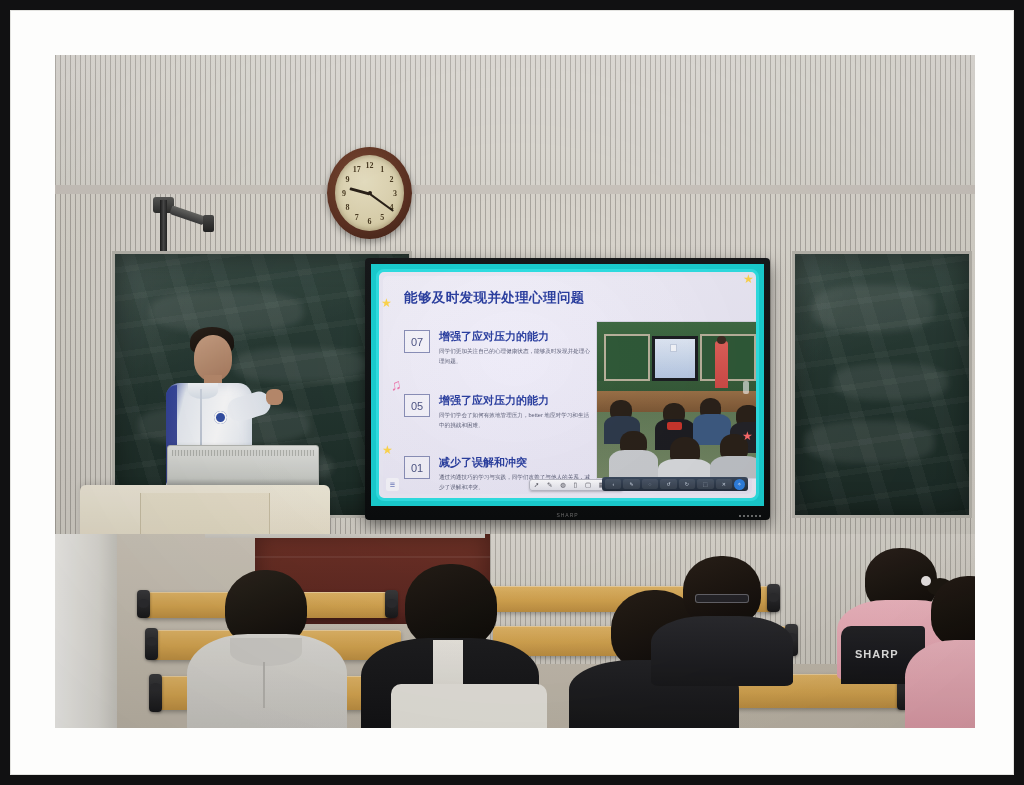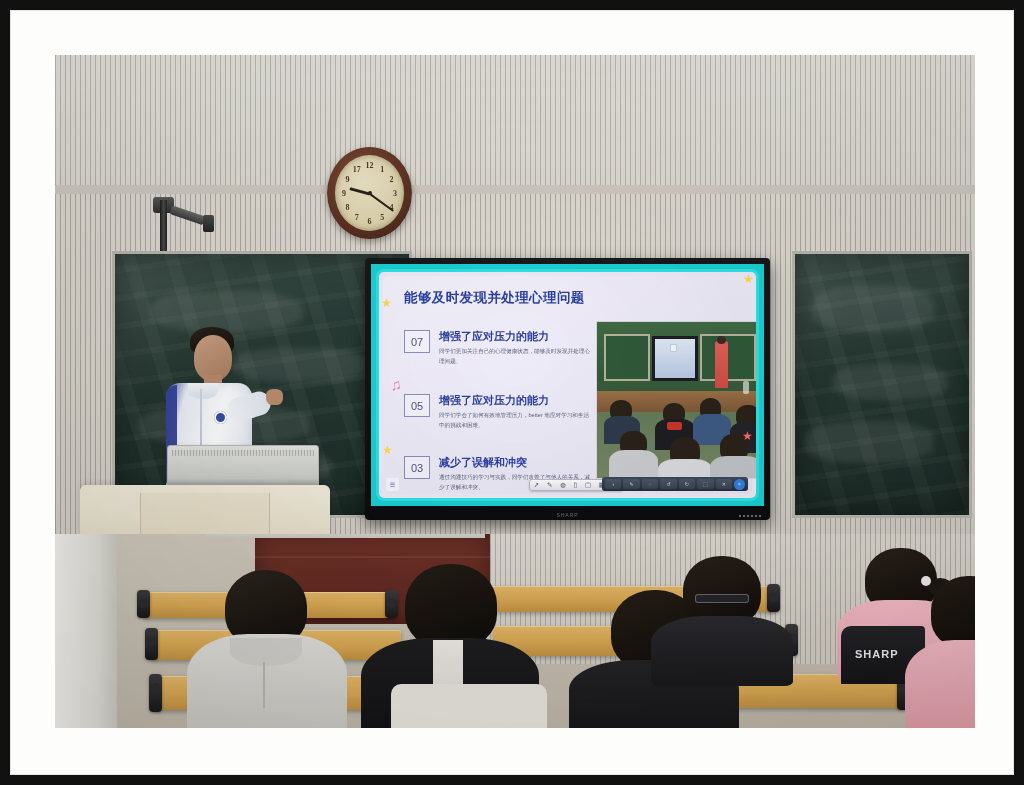--- a/index.html
+++ b/index.html
@@ -342,21 +342,21 @@
                 <div class="bullet-body">同学们更加关注自己的心理健康状态，能够及时发现并处理心理问题。</div>
               </div>
 
               <div class="bullet" id="bullet-1">
                 <div class="bullet-num">05</div>
                 <div class="bullet-head">增强了应对压力的能力</div>
                 <div class="bullet-body">同学们学会了如何有效地管理压力，better 地应对学习和生活中的挑战和困难。</div>
               </div>
 
               <div class="bullet" id="bullet-2">
-                <div class="bullet-num">03</div>
+                <div class="bullet-num">01</div>
                 <div class="bullet-head">减少了误解和冲突</div>
                 <div class="bullet-body">通过沟通技巧的学习与实践，同学们改善了与他人的关系，减少了误解和冲突。</div>
               </div>
 
               <div id="slide-photo">
                 <div class="sp" id="sp-board-bg"></div>
                 <div class="sp" id="sp-room"></div>
                 <div class="sp" id="sp-board-l"></div>
                 <div class="sp" id="sp-board-r"></div>
                 <div class="sp" id="sp-monitor">

